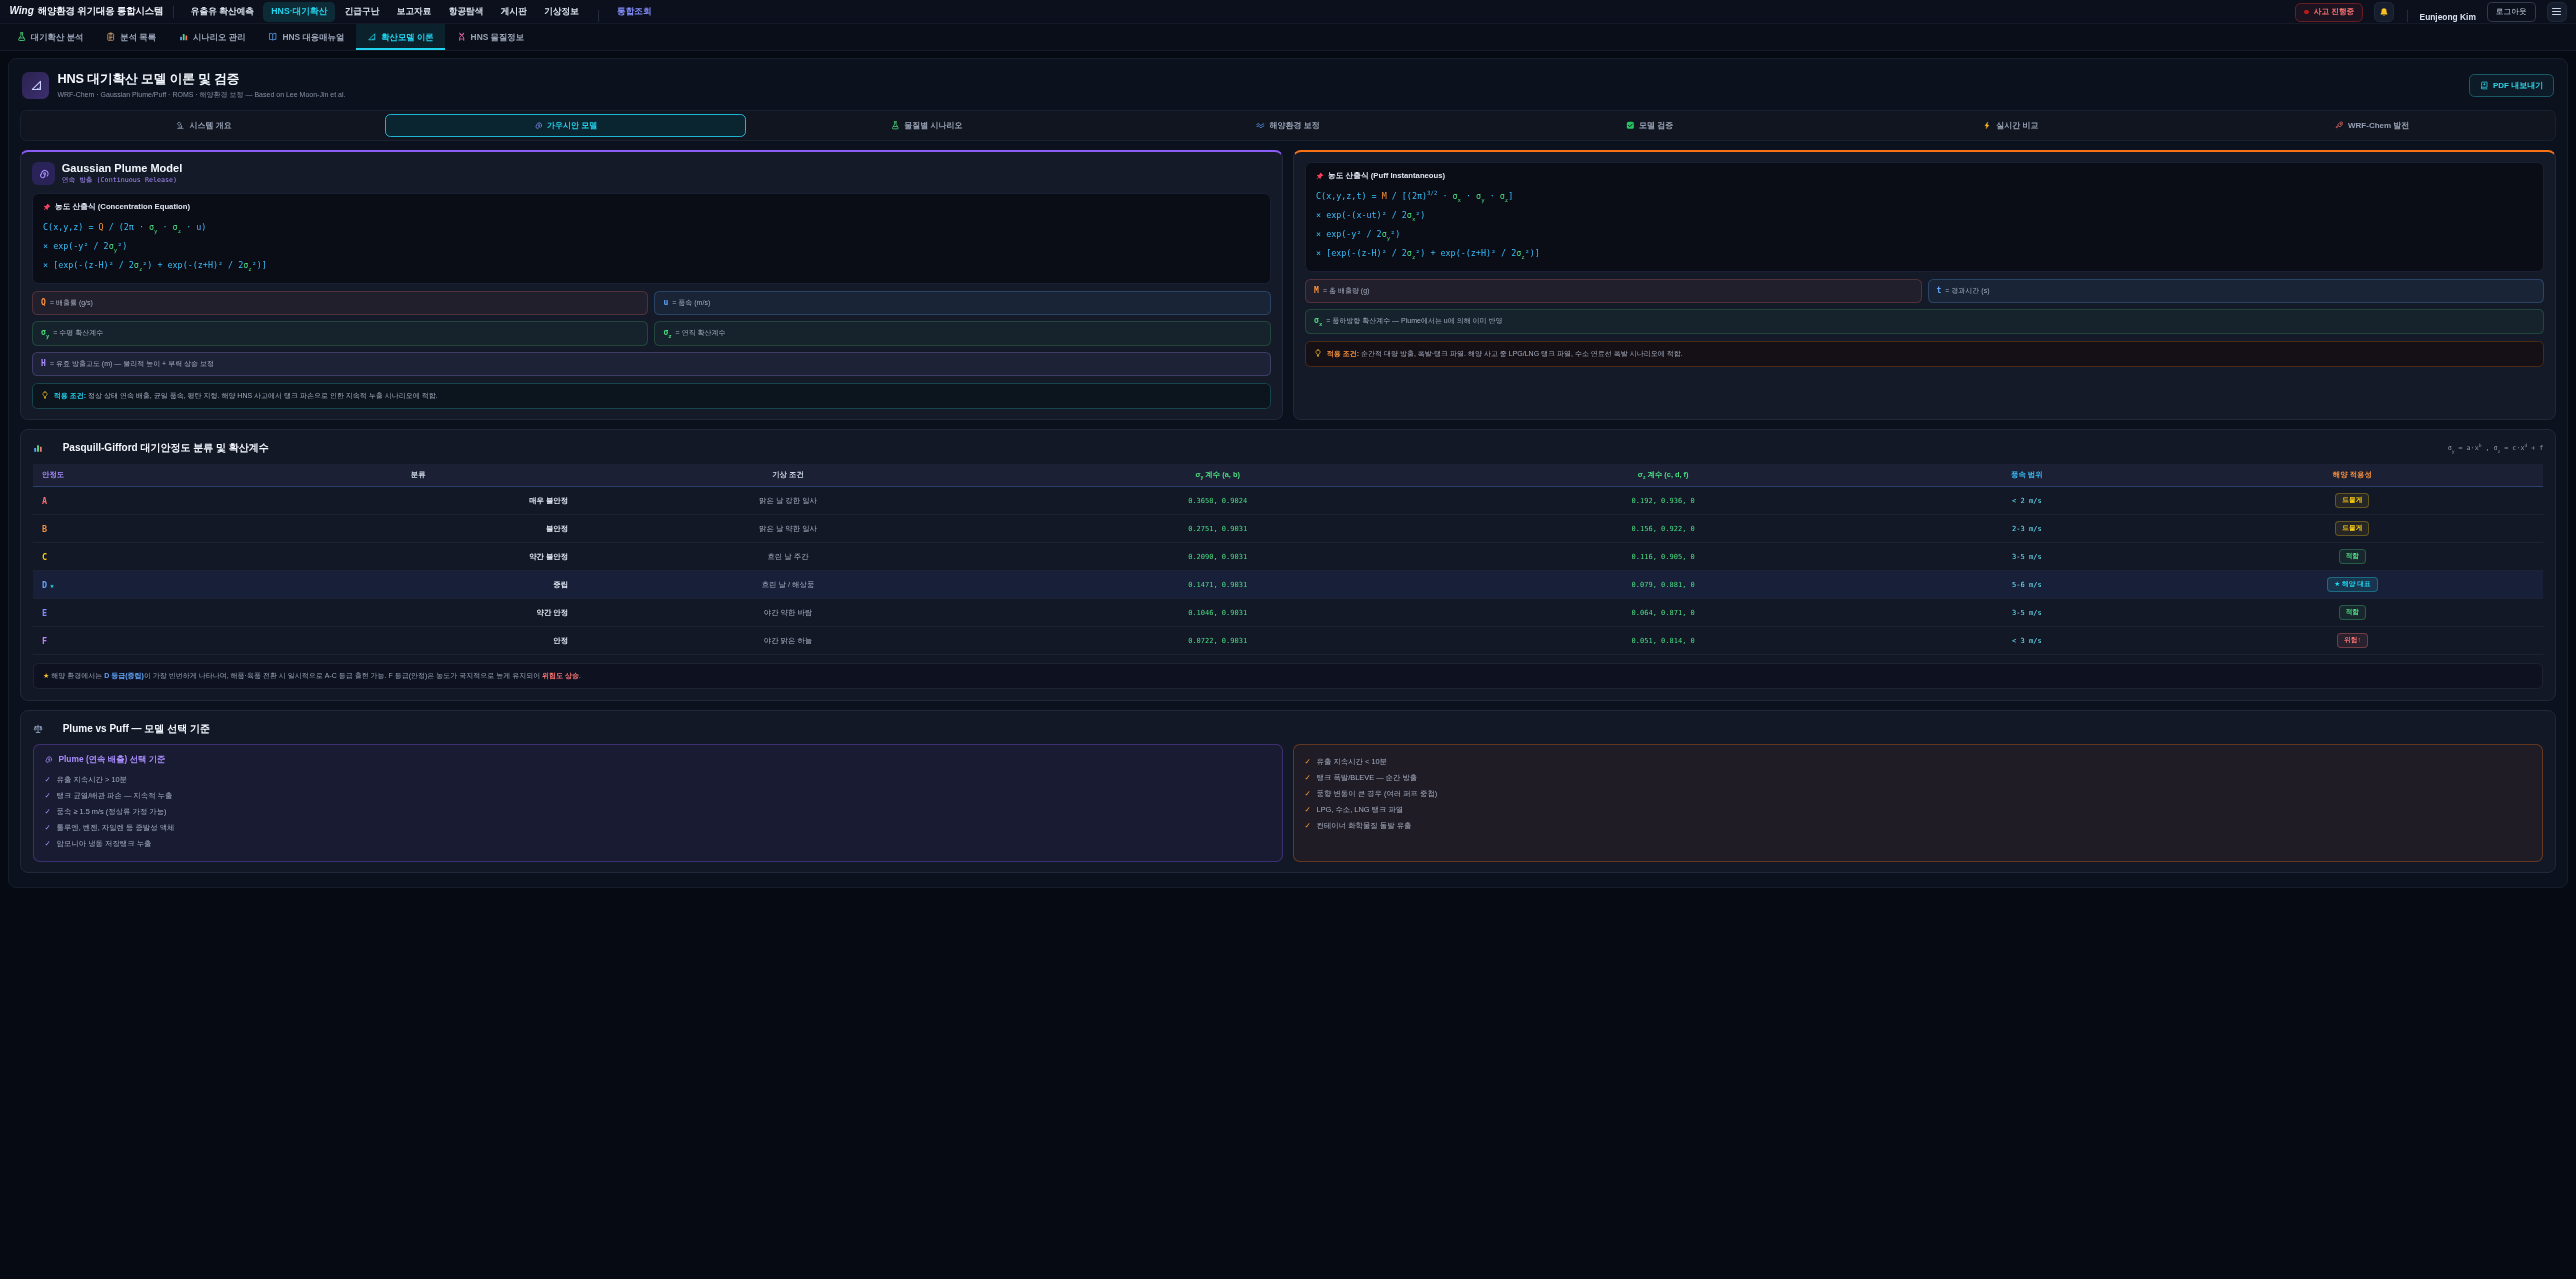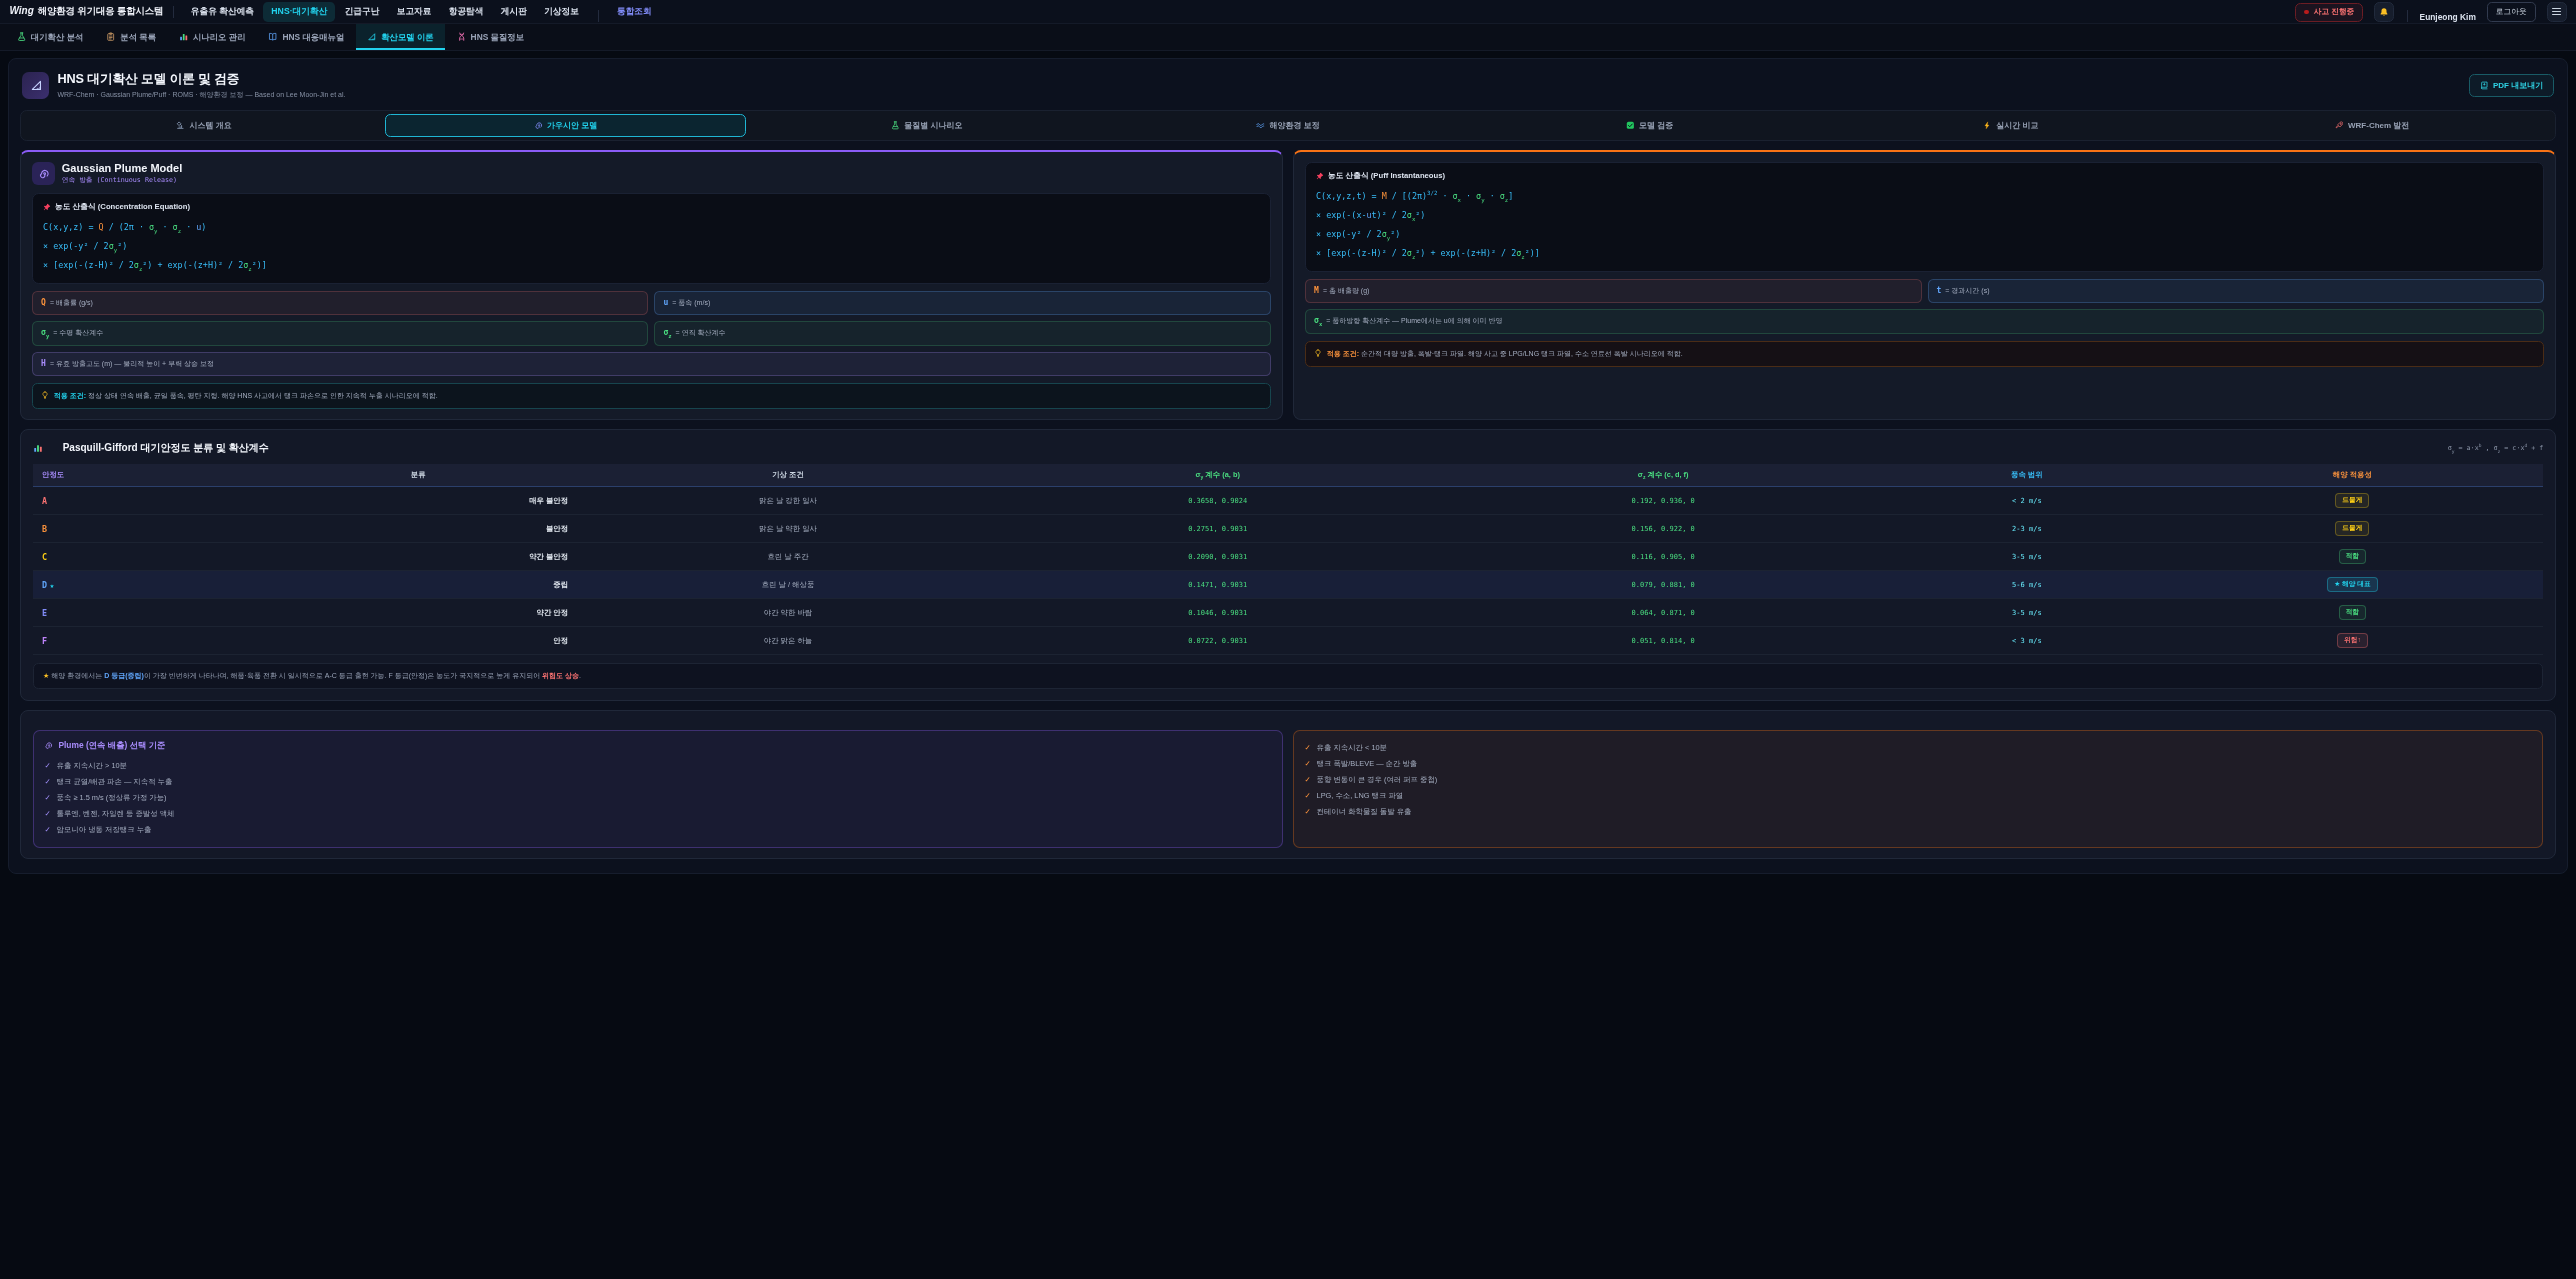--- a/index.html
+++ b/index.html
@@ -549,20 +549,29 @@
           <td class="coef">0.051, 0.814, 0</td>
           <td class="wind">&lt; 3 m/s</td>
           <td><span class="badge b-danger">위험↑</span></td>
         </tr>
       </tbody>
     </table>
     <div class="footnote"><span class="tk-yellow">★ </span><span class="tk-plain">해양 환경에서는 </span><span class="tk-blue">D 등급(중립)</span><span class="tk-plain">이 가장 빈번하게 나타나며, 해풍·육풍 전환 시 일시적으로 A-C 등급 출현 가능. F 등급(안정)은 농도가 국지적으로 높게 유지되어 </span><span class="tk-red">위험도 상승</span><span class="tk-plain">.</span></div>
   </section>
 
   <section class="section-card">
+    <div class="section-head">
+      <span class="ic" style="color:#9fb3d1">
+          <svg viewBox="0 0 16 16" width="1em" height="1em" fill="none" stroke="currentColor" stroke-width="1.3" stroke-linecap="round" stroke-linejoin="round">
+            <path d="M8 2v11M5 13.5h6M3.5 4.5h9"></path>
+            <path d="M3.5 4.5 2 9a2 2 0 0 0 3 0zM12.5 4.5 11 9a2 2 0 0 0 3 0z"></path>
+          </svg>
+        </span>
+      <span class="section-title">Plume vs Puff — 모델 선택 기준</span>
+    </div>
     <div class="sel-grid">
       <div class="sel-box sel-plume">
         <div class="sel-head">
           <span class="ic">
               <svg viewBox="0 0 16 16" width="1em" height="1em" fill="none" stroke="currentColor" stroke-width="1.5" stroke-linecap="round">
                 <path d="M8 8a1.3 1.3 0 1 1 1.3 1.3A3 3 0 1 1 5 8a4.6 4.6 0 1 1 7.8 3.3"></path>
               </svg>
             </span>
           <span>Plume (연속 배출) 선택 기준</span>
         </div>

